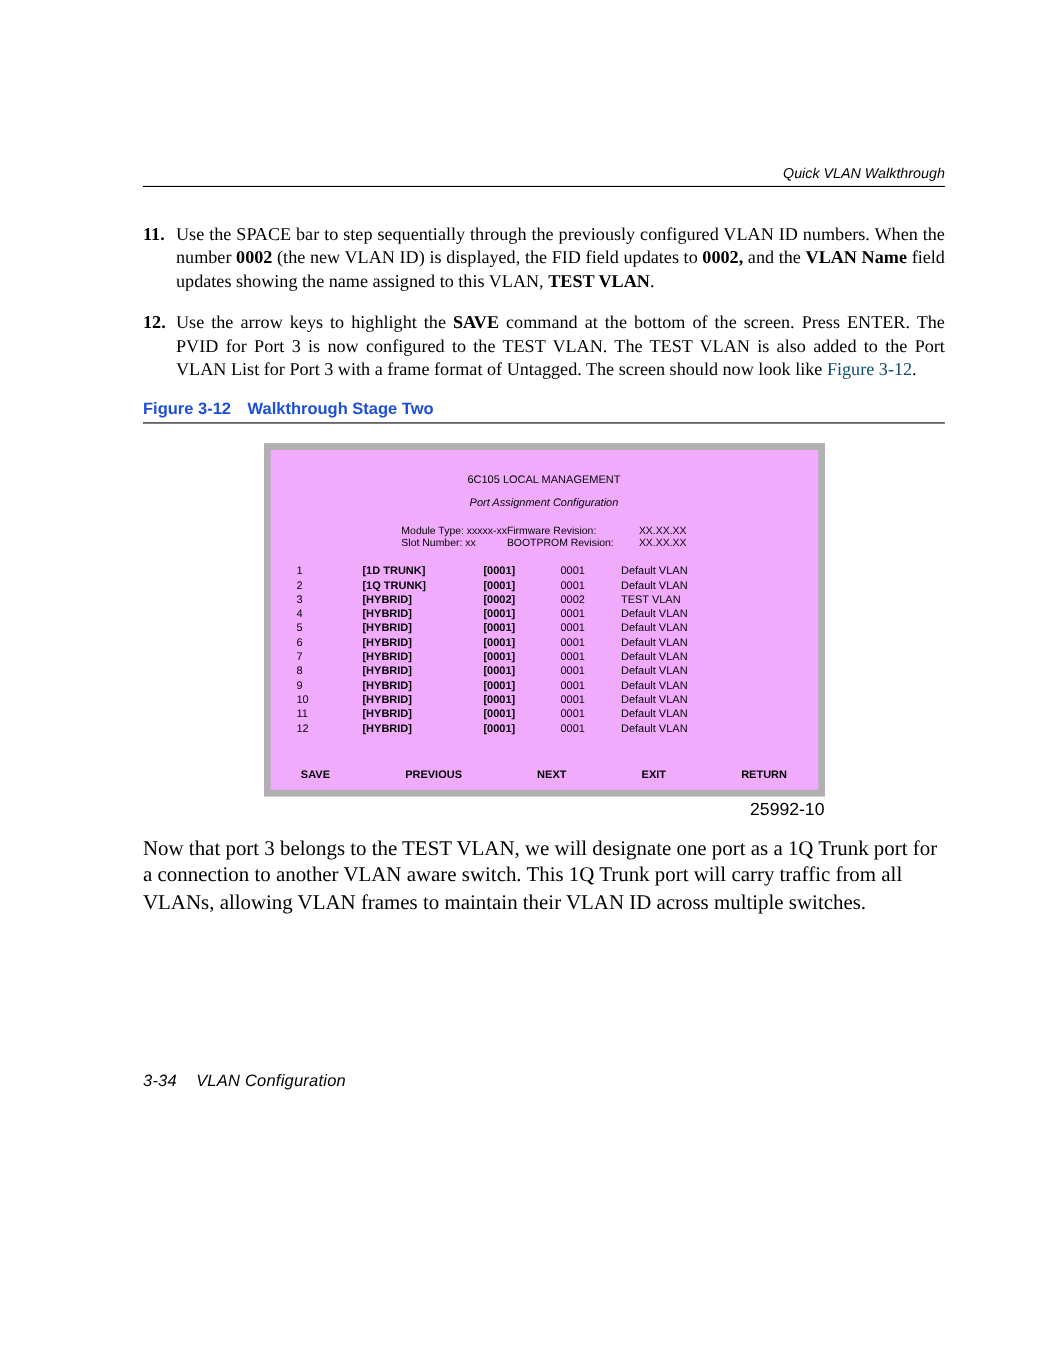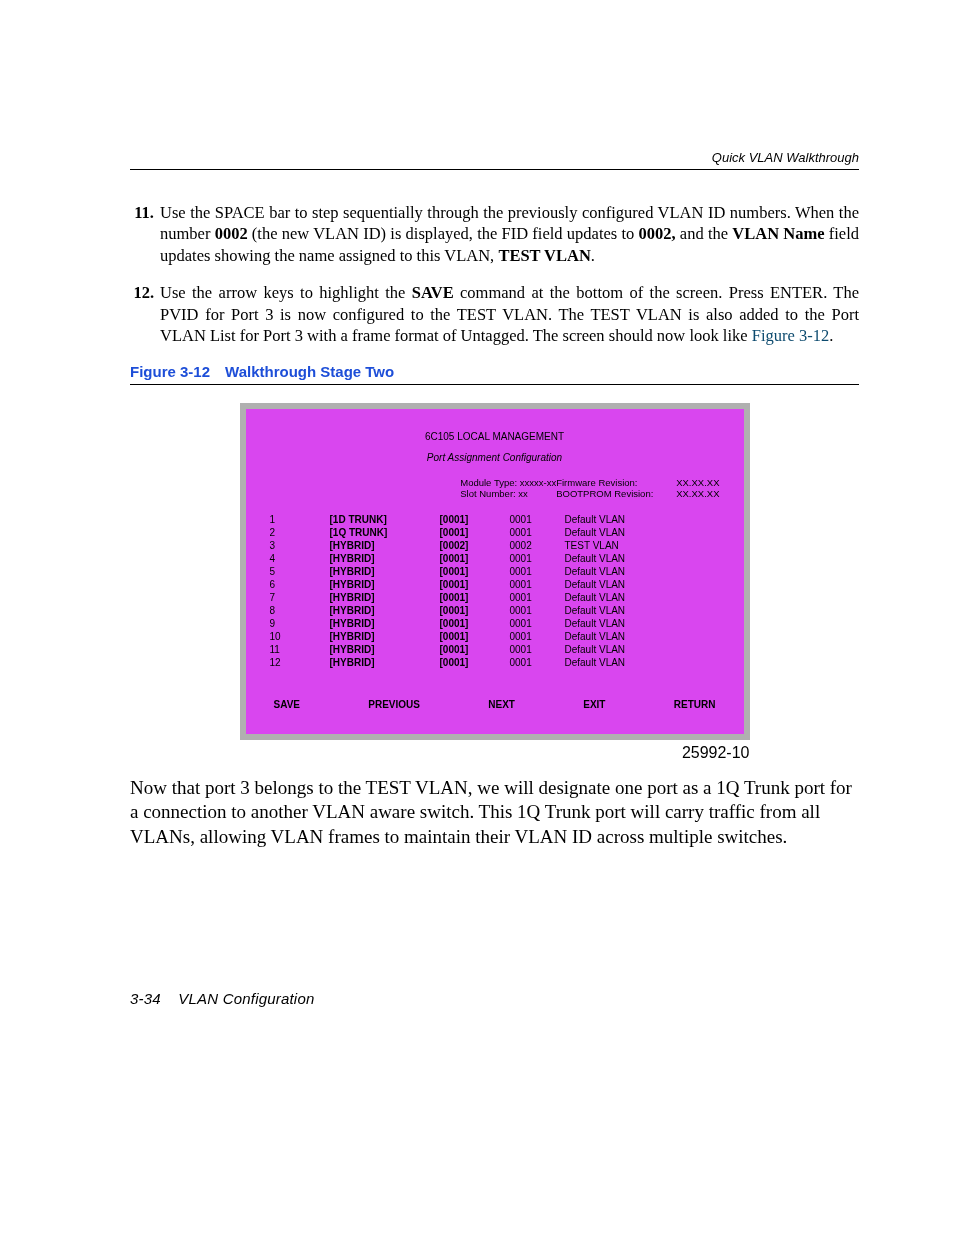--- a/index.html
+++ b/index.html
@@ -27,21 +27,21 @@
     font-size: 16.5px;
     line-height: 1.3;
   }
   .step {
     display: flex;
     margin-bottom: 16px;
   }
   .step-num {
     flex: 0 0 24px;
     font-weight: bold;
-    text-align: right;
+    text-align: left;
     margin-right: 6px;
   }
   .step-body { flex: 1; text-align: justify;}
   .step-body b { font-weight: bold; }
   .link-ref { color: #0c4a6e; }
   .fig-caption {
     color: #1d4ed8;
     font-family: Arial, Helvetica, sans-serif;
     font-weight: bold;
     font-size: 15px;
@@ -49,31 +49,31 @@
     padding-bottom: 4px;
     border-bottom: 1.5px solid #000;
     margin-bottom: 18px;
   }
   .screen-wrap {
     width: 510px;
     margin: 0 auto 4px auto;
   }
   .screen {
     border: 6px solid #b0b0b0;
-    background: #d946ef;
+    background: #f0abfc;
     font-family: Arial, Helvetica, sans-serif;
     font-size: 10px;
-    padding: 22px 24px 24px 24px;
+    padding: 22px 24px 8px 24px;
   }
   .screen .center { text-align: center; }
   .screen .title1 { margin-bottom: 10px; }
   .screen .title2 { margin-bottom: 14px; font-style: italic; }
   .meta-row {
     display: flex;
-    justify-content: flex-end;
+    justify-content: center;
     font-size: 9.5px;
   }
   .meta-row .left { }
   .meta-row .right { text-align: left; }
   .meta-row .right .kv { display: flex; }
   .meta-row .right .lbl { width: 120px; }
   .cols {
     margin-top: 14px;
   }
   .cols .head, .cols .row {

